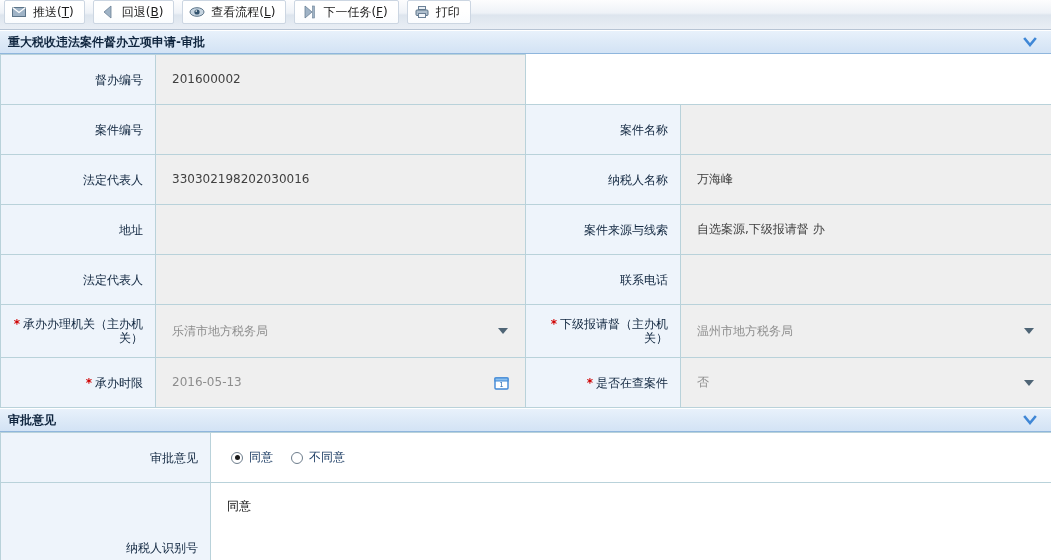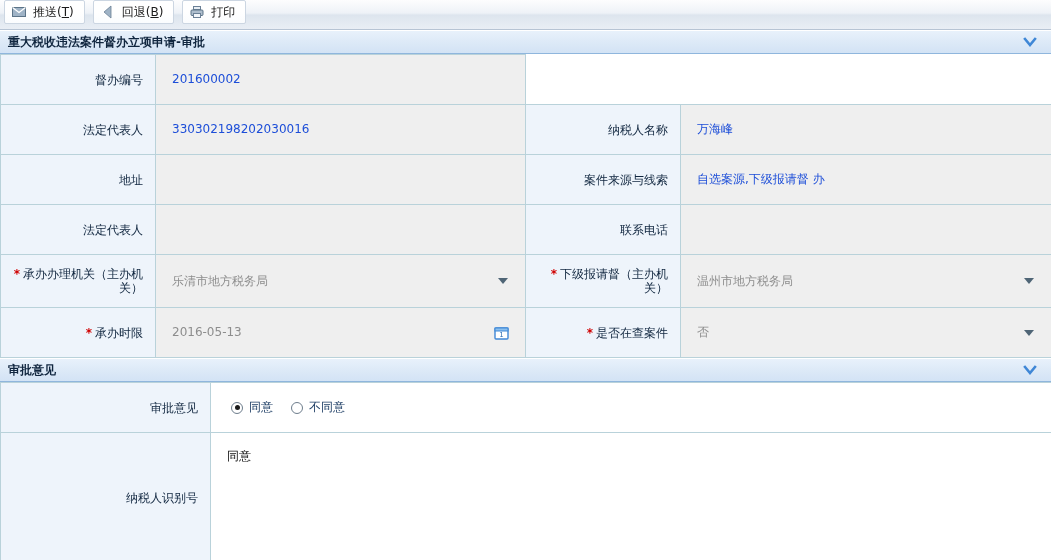--- a/index.html
+++ b/index.html
@@ -95,21 +95,21 @@
 
   .fld {
     width: 100%;
     height: 25px;
     line-height: 25px;
     border: 0;
     background: transparent;
     padding: 0 4px;
     font-family: "DejaVu Sans", "Liberation Sans", sans-serif;
     font-size: 12px;
-    color: #1d4ed8;
+    color: #404040;
     outline: none;
   }
   .fld.gray { color: #8d8d8d; }
 
   .selwrap { position: relative; width: 100%; height: 25px; }
   .selwrap .fld { padding-right: 22px; }
   .caret {
     position: absolute; right: 5px; top: 50%; transform: translateY(-50%);
     width: 0; height: 0;
     border-left: 5px solid transparent;
@@ -167,21 +167,40 @@
 
   <div class="tbtn">
     <span class="ticon">
       <svg width="16" height="16" viewBox="0 0 16 16">
         <polygon points="11,2 11,14 4,8" fill="#9fb3c6" stroke="#6b8096" stroke-width="0.8"></polygon>
       </svg>
     </span>
     <span class="lbl"><span>回退(</span><u>B</u><span>)</span></span>
   </div>
 
-
+  <div class="tbtn">
+    <span class="ticon">
+      <svg width="16" height="16" viewBox="0 0 16 16">
+        <ellipse cx="8" cy="8" rx="7" ry="4.3" fill="#c6d4e0" stroke="#5c7488"></ellipse>
+        <circle cx="8" cy="8" r="2.6" fill="#33536e"></circle>
+        <circle cx="7.2" cy="7.1" r="0.8" fill="#ffffff"></circle>
+      </svg>
+    </span>
+    <span class="lbl"><span>查看流程(</span><u>L</u><span>)</span></span>
+  </div>
+
+  <div class="tbtn">
+    <span class="ticon">
+      <svg width="16" height="16" viewBox="0 0 16 16">
+        <polygon points="4,2 11,8 4,14" fill="#9fb3c6" stroke="#6b8096" stroke-width="0.8"></polygon>
+        <rect x="11.5" y="2" width="2" height="12" fill="#9fb3c6" stroke="#6b8096" stroke-width="0.6"></rect>
+      </svg>
+    </span>
+    <span class="lbl"><span>下一任务(</span><u>F</u><span>)</span></span>
+  </div>
 
   <div class="tbtn">
     <span class="ticon">
       <svg width="16" height="16" viewBox="0 0 16 16">
         <rect x="4.5" y="2.5" width="7" height="3" fill="#e8eef4" stroke="#6b8096"></rect>
         <rect x="2" y="6" width="12" height="5.5" rx="1" fill="#aebecd" stroke="#5c7488"></rect>
         <rect x="4.5" y="9.5" width="7" height="4" fill="#f2f6fa" stroke="#6b8096"></rect>
       </svg>
     </span>
     <span class="lbl"><span>打印</span><span></span></span>
@@ -209,20 +228,30 @@
   <tbody>
       <tr>
     <td class="lab">督办编号</td>
     <td class="val">
       <input class="fld" readonly="" value="201600002" style="">
     </td>
     <td class="lab" style="border:0;background:#ffffff"></td>
     <td class="val" style="border:0;background:#ffffff"></td>
   </tr>
 
+  <tr>
+    <td class="lab">案件编号</td>
+    <td class="val">
+      <input class="fld" readonly="" value="" style="">
+    </td>
+    <td class="lab">案件名称</td>
+    <td class="val">
+      <input class="fld" readonly="" value="" style="">
+    </td>
+  </tr>
 
   <tr>
     <td class="lab">法定代表人</td>
     <td class="val">
       <input class="fld" readonly="" value="330302198202030016" style="">
     </td>
     <td class="lab">纳税人名称</td>
     <td class="val">
       <input class="fld" readonly="" value="万海峰" style="">
     </td>

